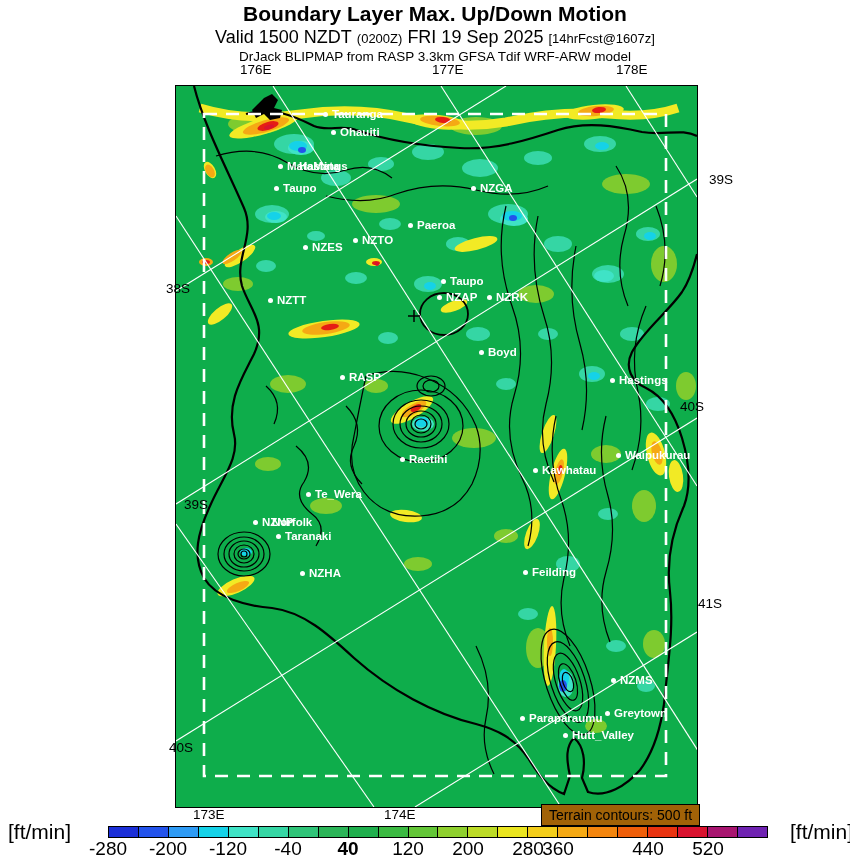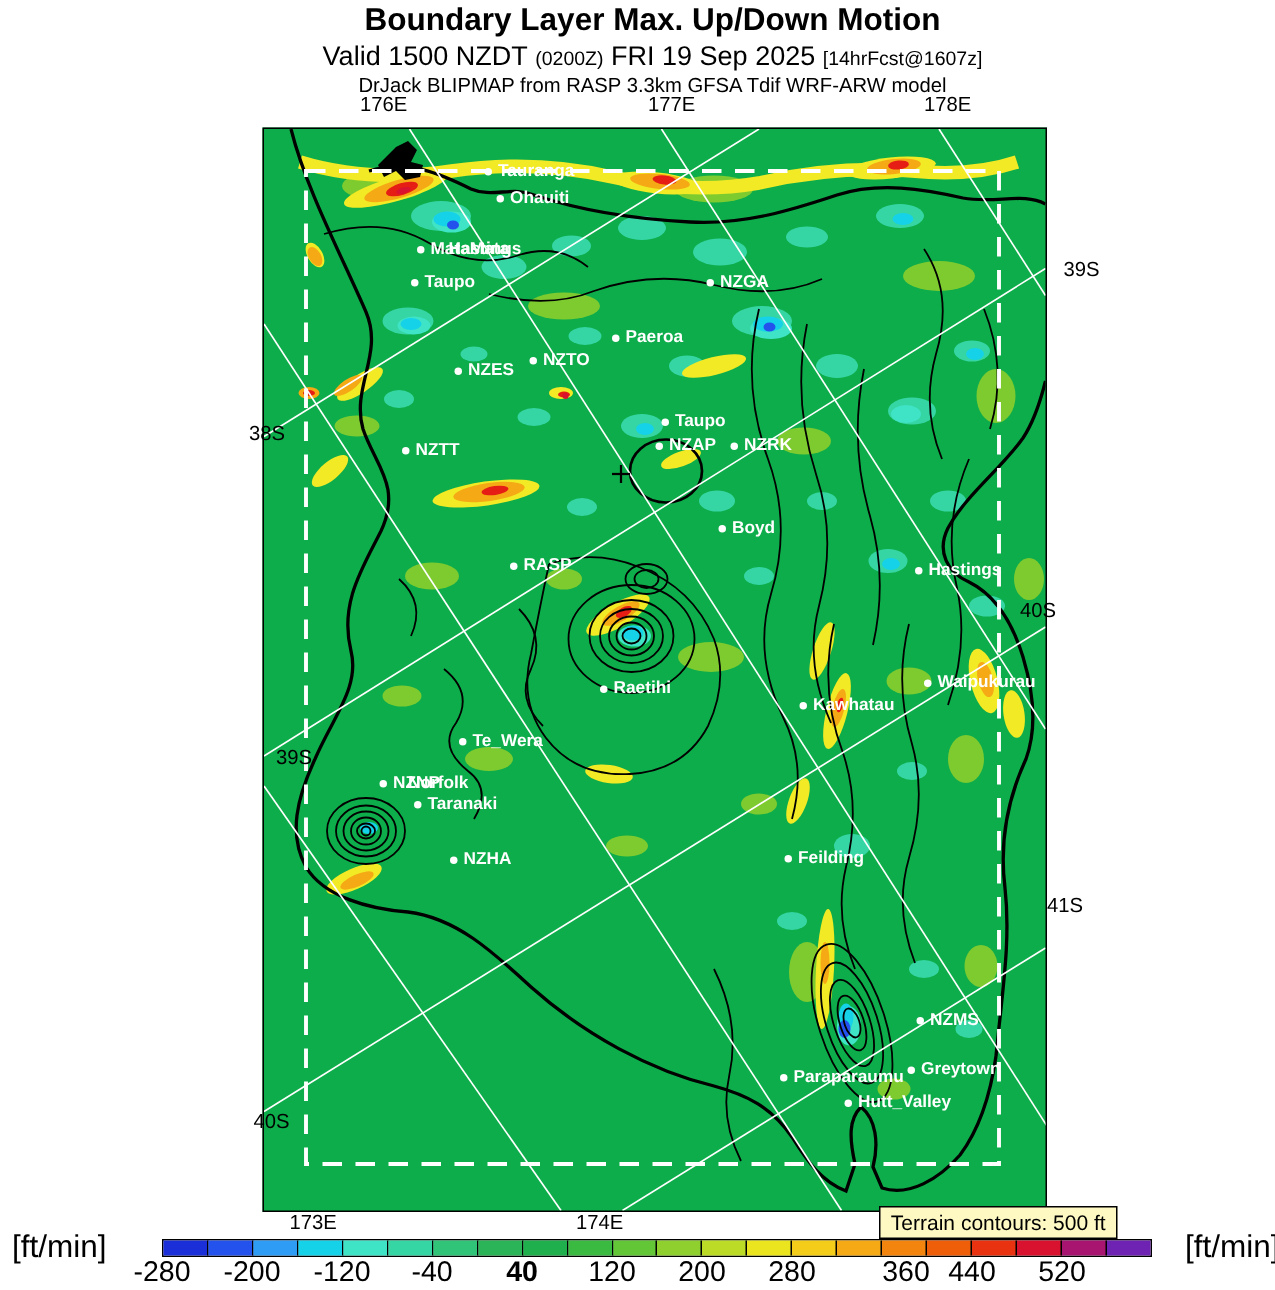--- a/index.html
+++ b/index.html
@@ -9,22 +9,22 @@
   .hdr-title{top:2px;font-size:21px;font-weight:bold;}
   .hdr-valid{top:27px;font-size:18px;}
   .hdr-valid .small{font-size:13px;}
   .hdr-model{top:49px;font-size:13.5px;}
   .map{position:absolute;left:175px;top:85px;width:521px;height:721px;background:#0EAD4B;
        border:1.5px solid #000;box-sizing:content-box;}
   .map svg{position:absolute;left:0;top:0;}
   .axis-label{position:absolute;font-size:13.5px;white-space:nowrap;}
   .site{position:absolute;color:#ffffff;font-size:11.5px;font-weight:bold;white-space:nowrap;line-height:13px;}
   .site .dot{position:absolute;left:-9px;top:4px;width:5px;height:5px;border-radius:50%;background:#fff;}
-  .terrain-note{position:absolute;left:541px;top:804px;width:157px;height:20px;background:#fef9c3;
-       border:1.5px solid #000;font-size:14px;text-align:center;line-height:20px;white-space:nowrap;margin-left:45px;}
+  .terrain-note{position:absolute;left:541px;top:804px;width:157px;height:20px;background:#a16207;
+       border:1.5px solid #000;font-size:14px;text-align:center;line-height:20px;white-space:nowrap;}
   .cbar{position:absolute;left:108px;top:826px;width:660px;height:12px;display:flex;
         border:1px solid #000;box-sizing:border-box;}
   .cbar .seg{flex:1 1 auto;border-right:1px solid #000;}
   .cbar .seg:last-child{border-right:none;}
   .tick{position:absolute;top:838px;width:60px;text-align:center;font-size:19px;}
   .unit{position:absolute;top:820px;font-size:21px;white-space:nowrap;}
   .unit-left{left:8px;}
   .unit-right{left:790px;}
 </style>
 </head>
@@ -313,20 +313,20 @@
     </div>
   <div id="cbar-ticks">
       <div class="tick" style="left: 78px;">-280</div>
       <div class="tick" style="left: 138px;">-200</div>
       <div class="tick" style="left: 198px;">-120</div>
       <div class="tick" style="left: 258px;">-40</div>
       <div class="tick" style="left: 318px; font-weight: bold;">40</div>
       <div class="tick" style="left: 378px;">120</div>
       <div class="tick" style="left: 438px;">200</div>
       <div class="tick" style="left: 498px;">280</div>
-      <div class="tick" style="left: 574px;">360</div>
+      <div class="tick" style="left: 528px;">360</div>
       <div class="tick" style="left: 618px;">440</div>
       <div class="tick" style="left: 678px;">520</div>
     </div>
   <div class="unit unit-left">[ft/min]</div>
   <div class="unit unit-right">[ft/min]</div>
 
 </div>
 
 </body></html>

